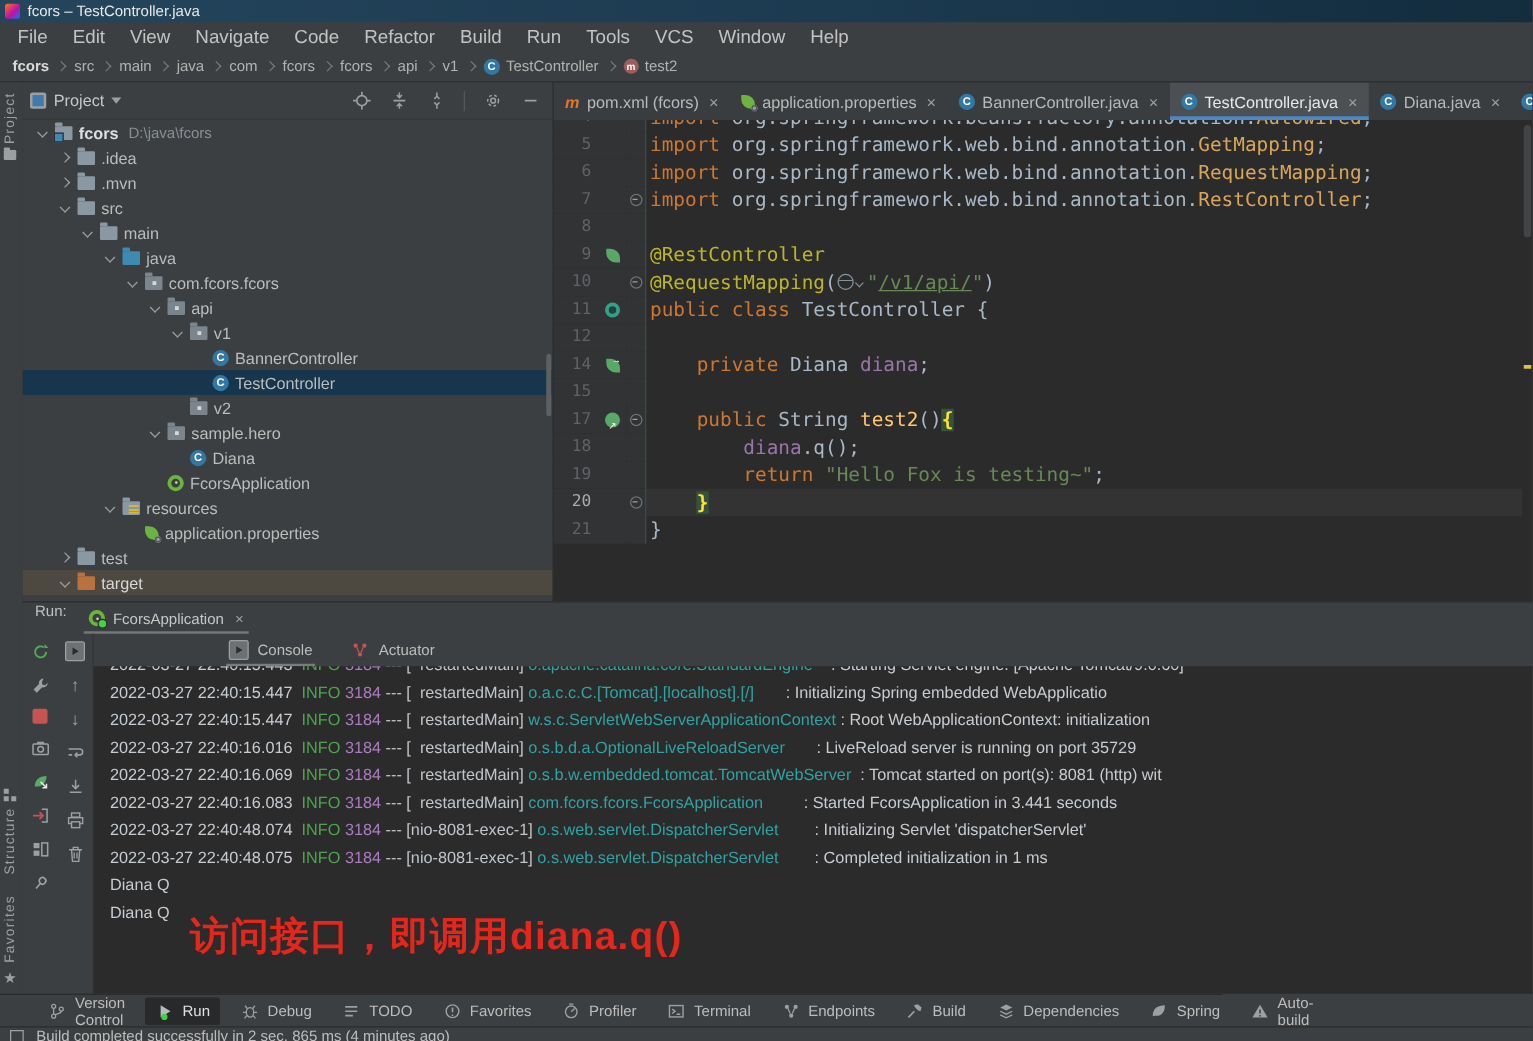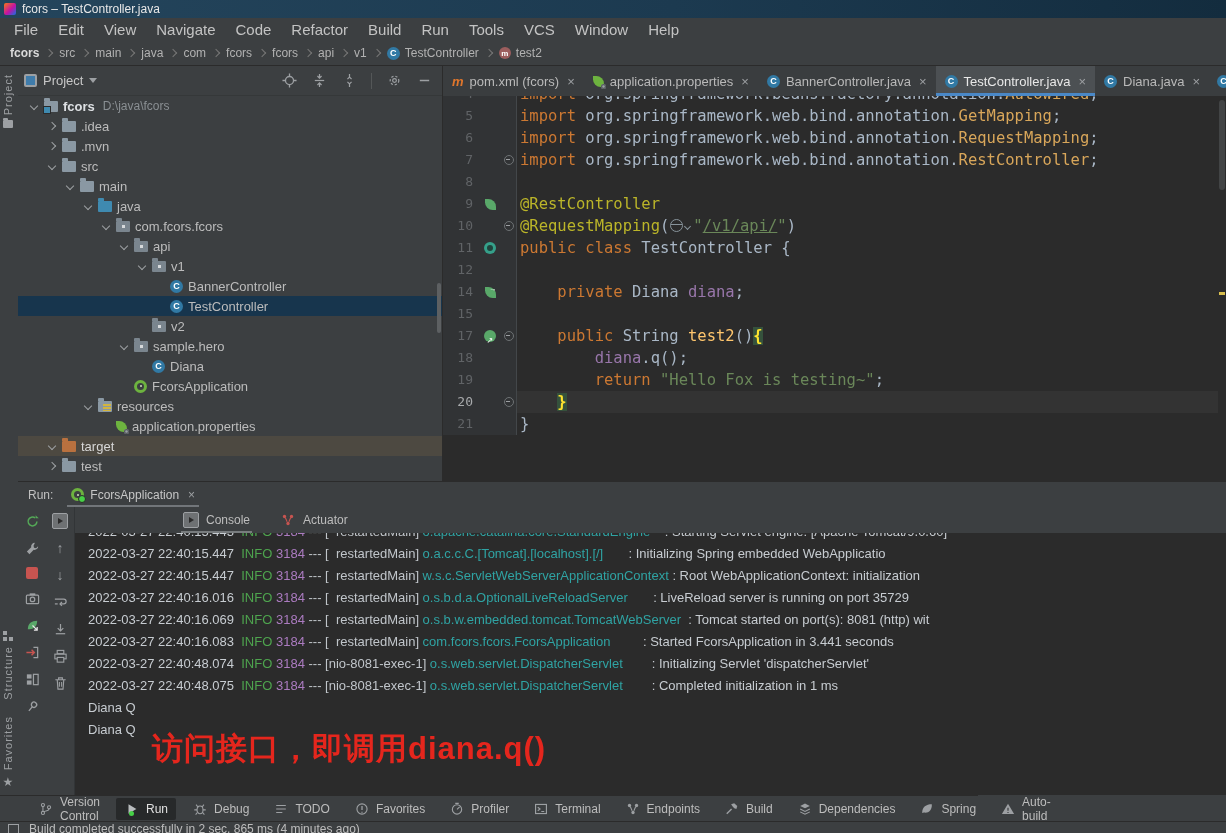--- a/index.html
+++ b/index.html
@@ -137,21 +137,21 @@
   .gut-arrow::after{content:"→";position:absolute;right:-1px;bottom:-2px;font-size:7px;color:#fff;}
   .gut-map{width:12px;height:12px;border-radius:50%;background:#59a869;position:relative;}
   .gut-map::after{content:"↗";position:absolute;left:2.5px;top:0px;font-size:8px;color:#fff;}
 
   #ed-scrollbar{position:absolute;right:0;top:30px;width:8px;bottom:0;background:#2b2b2b;}
   #ed-thumb{position:absolute;right:1px;top:4px;width:6px;height:90px;background:#424445;border-radius:3px;}
   .ed-mark{position:absolute;right:1px;width:6px;height:3px;background:#d9bf4e;}
 
   
   #run-panel{left:18px;top:481px;width:1208px;height:314px;background:#3c3f41;border-top:1px solid #2b2b2b;box-sizing:border-box;}
-  #run-header{height:25px;display:flex;align-items:center;padding-left:10px;gap:14px;}
+  #run-header{height:25px;display:flex;align-items:flex-start;padding-left:10px;gap:14px;}
   #run-header .rlabel{font-size:12px;color:#c0c0c0;}
   #run-tab{display:flex;align-items:center;gap:6px;font-size:12px;color:#c7c7c7;position:relative;height:100%;padding:0 4px;}
   #run-tab::after{content:"";position:absolute;left:0;right:0;bottom:0;height:2px;background:#72767a;}
   #run-tab .x{color:#9da0a3;margin-left:3px;}
 
   #run-body{position:absolute;top:25px;left:0;right:0;bottom:0;display:flex;}
   .tcol{width:28px;display:flex;flex-direction:column;align-items:center;padding-top:6px;gap:11px;flex:none;}
   #tcol2{border-right:1px solid #323537;}
   .stopicon{width:12px;height:12px;background:#c75450;border-radius:2px;}
   .charico{font-size:14px;color:#9da0a3;line-height:16px;}
@@ -388,33 +388,33 @@
       <span class="chev down">
           <i></i>
         </span>
       <span class="ticon folder f-res"></span>
       <span class="tlabel">resources</span>
     </div>
     <div class="trow" style="padding-left:96px">
       <span class="ticon leaf"></span>
       <span class="tlabel">application.properties</span>
     </div>
+    <div class="trow" style="padding-left:26px">
+      <span class="chev right">
+          <i></i>
+        </span>
+      <span class="ticon folder"></span>
+      <span class="tlabel">test</span>
+    </div>
     <div class="trow target-row" style="padding-left:26px">
       <span class="chev down">
           <i></i>
         </span>
       <span class="ticon folder f-target"></span>
       <span class="tlabel">target</span>
-    </div>
-    <div class="trow" style="padding-left:26px">
-      <span class="chev right">
-          <i></i>
-        </span>
-      <span class="ticon folder"></span>
-      <span class="tlabel">test</span>
     </div>
     <div id="tree-scroll"></div>
   </div>
 </div>
 
 <div class="abs" id="editor">
   <div id="tabbar">
     <div class="etab">
       <span class="mvn">m</span>
       <span>pom.xml (fcors)</span>

